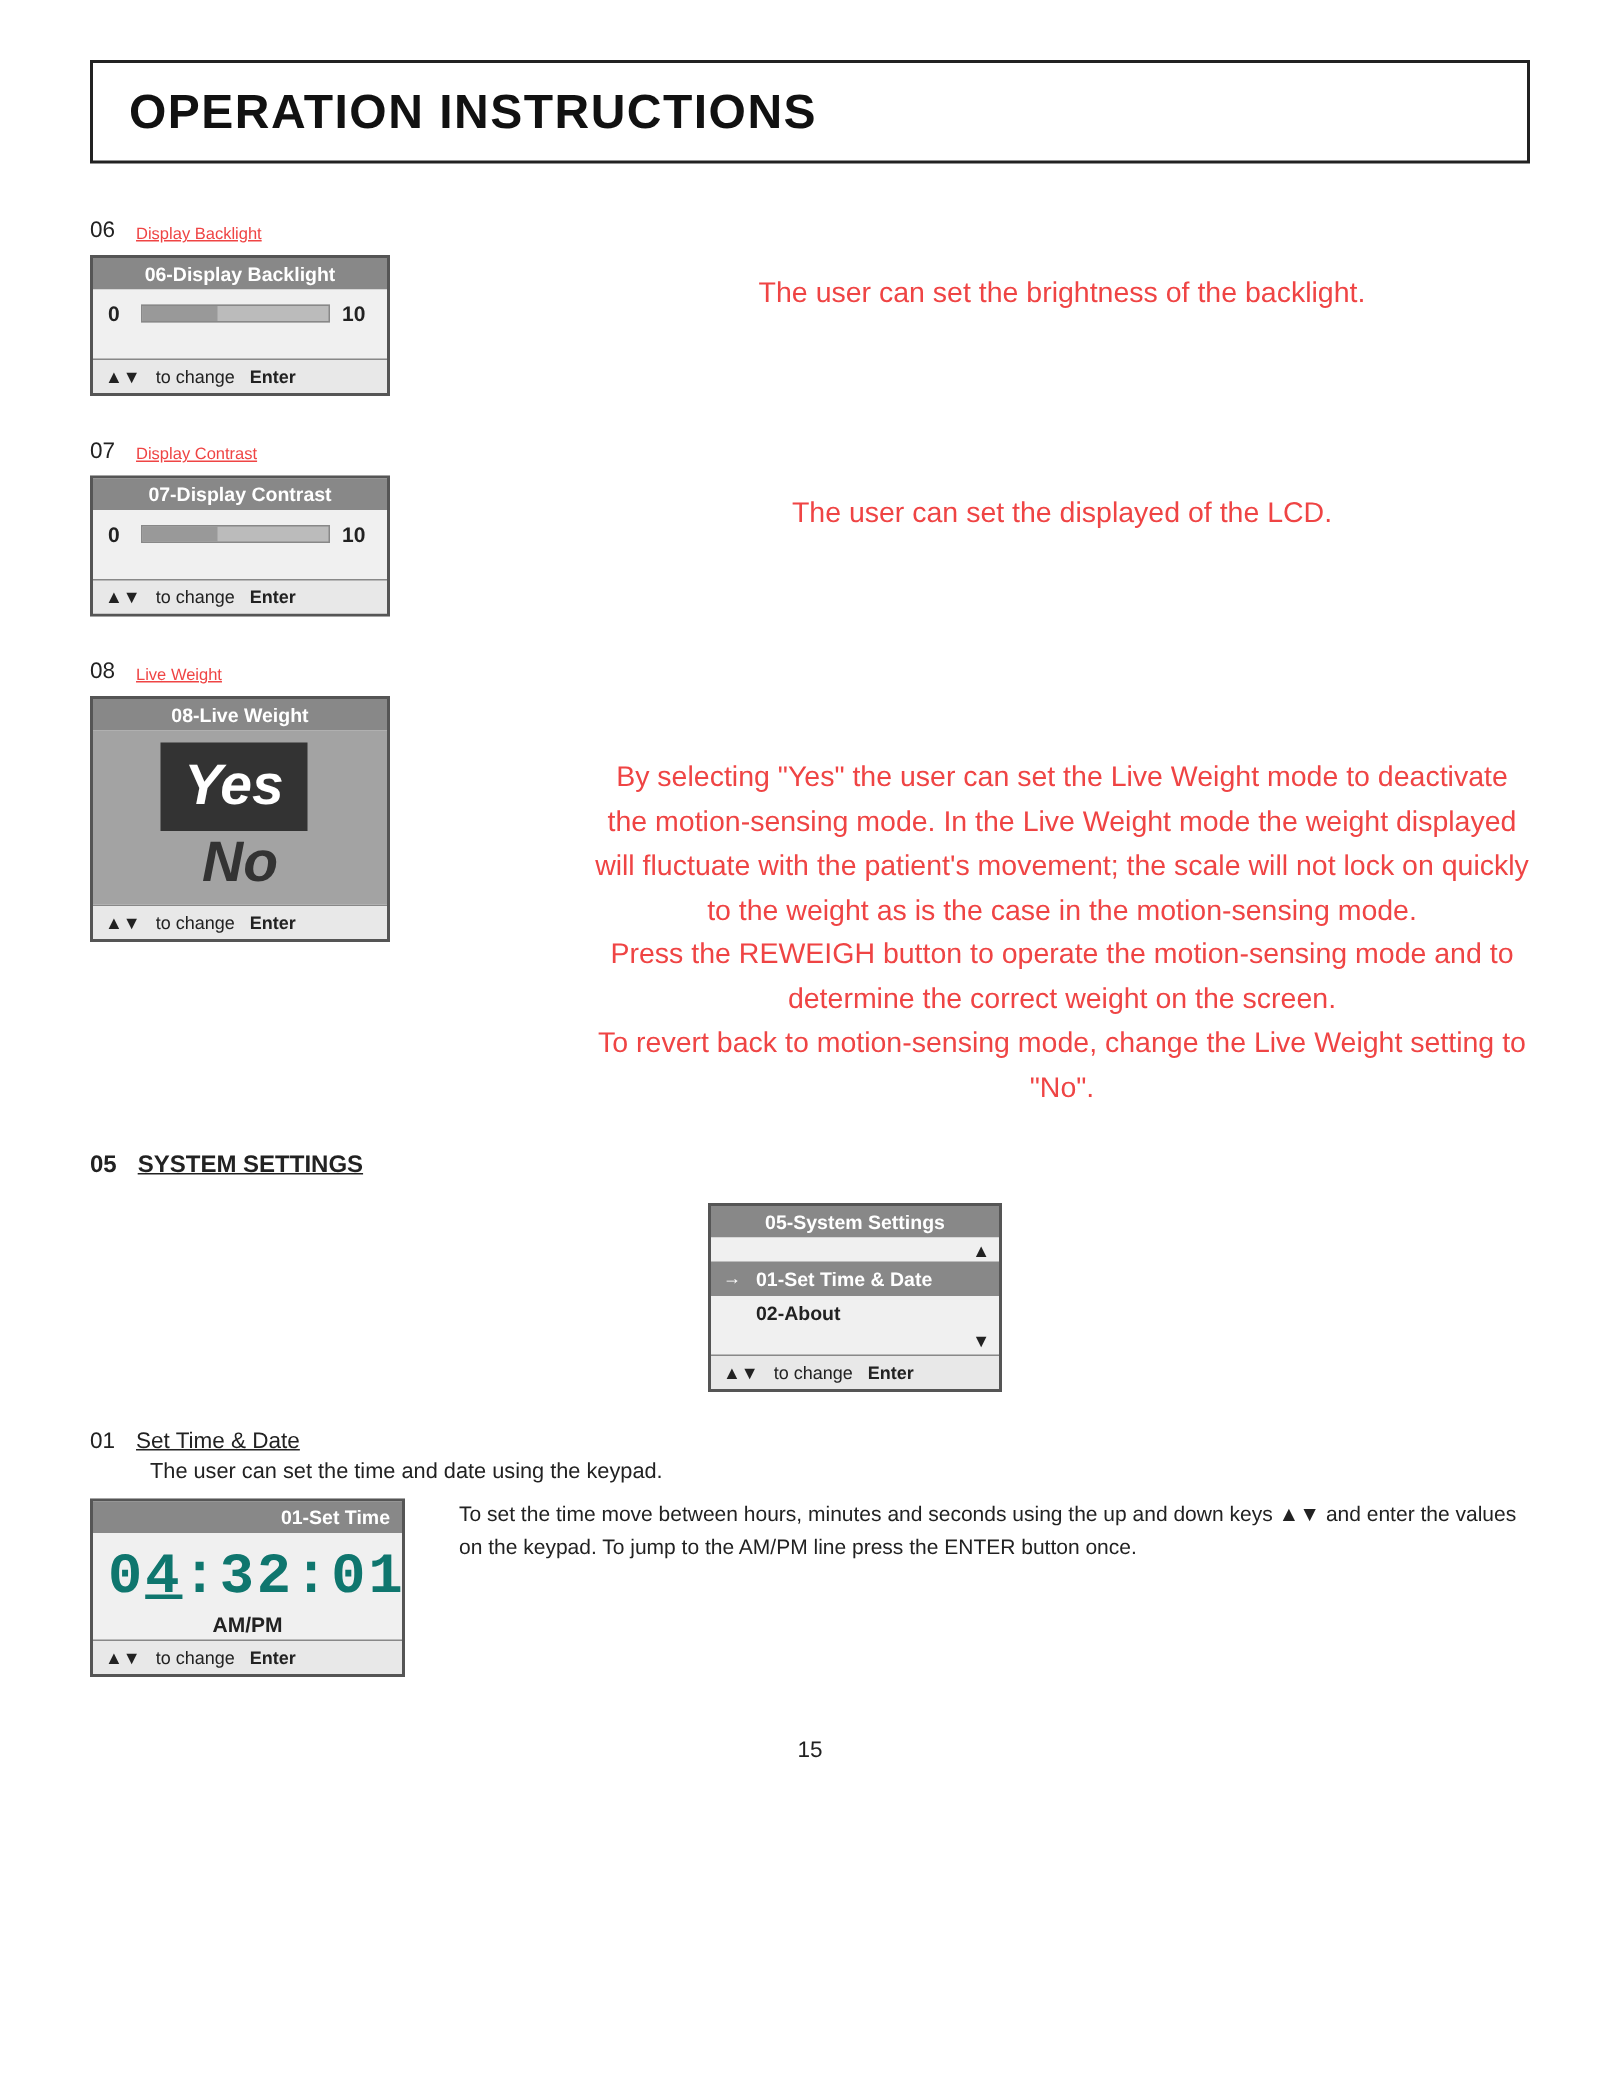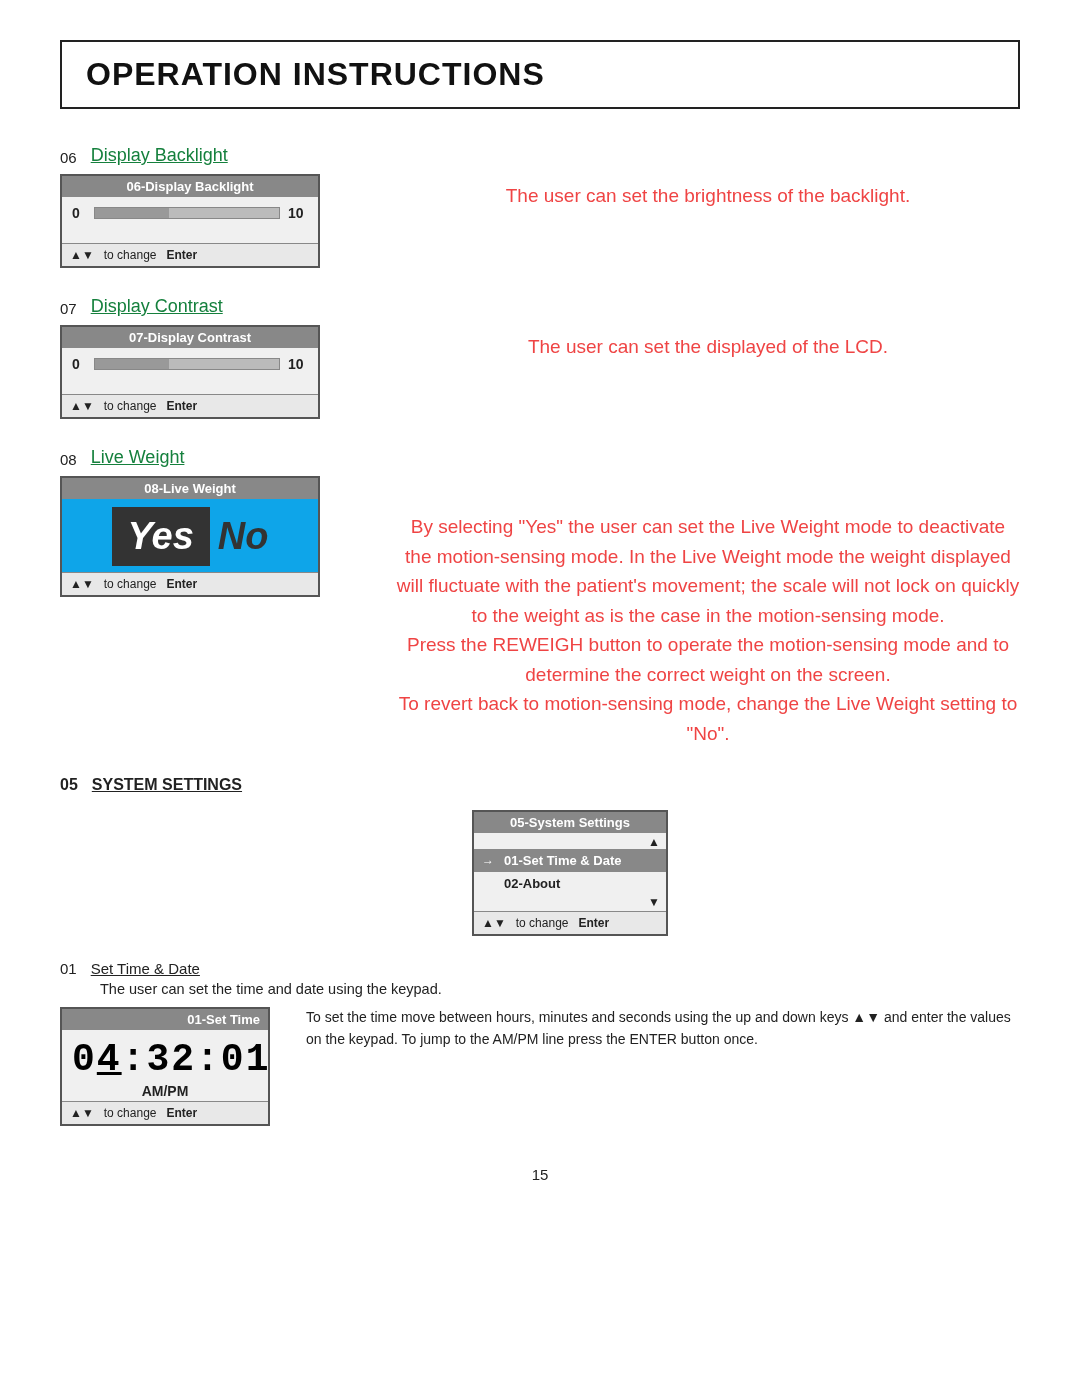--- a/index.html
+++ b/index.html
@@ -43,39 +43,39 @@
       display: flex;
       align-items: flex-end;
       margin-bottom: 8px;
     }
     .section-number {
       font-size: 15px;
       margin-right: 14px;
       color: #222;
     }
     .section-label {
-      font-size: 18px;
+      font-size: 11px;
       text-decoration: underline;
-      color: #15803d;
+      color: #ef4444;
     }
 
     .section-right {
       flex: 1;
       font-size: 19px;
       line-height: 1.55;
       padding-top: 36px;
       color: #ef4444;
       text-align: center;
     }
 
     
     .device-box {
       border: 2px solid #555;
       background: #f0f0f0;
-      width: 260px;
+      width: 200px;
       font-size: 13px;
     }
     .device-title-bar {
       background: #888;
       color: #fff;
       font-weight: bold;
       font-size: 13px;
       padding: 3px 8px;
       text-align: center;
     }
@@ -127,25 +127,26 @@
       font-size: 12px;
     }
     .device-enter {
       font-size: 12px;
       font-weight: bold;
     }
 
     
     .liveweight-body {
       padding: 8px 10px 6px 10px;
-      background: #0ea5e9;
+      background: #a3a3a3;
       display: flex;
       align-items: center;
       justify-content: center;
       gap: 0;
+      flex-direction: column;
     }
     .yes-box {
       background: #333;
       color: #fff;
       font-size: 38px;
       font-weight: 900;
       padding: 8px 16px;
       margin-right: 8px;
       font-style: italic;
     }
@@ -209,21 +210,21 @@
     }
     .time-body {
       padding: 8px 10px 2px 10px;
       background: #f0f0f0;
       text-align: center;
     }
     .time-display {
       font-size: 38px;
       font-weight: 900;
       letter-spacing: 2px;
-      color: #000000;
+      color: #0f766e;
       font-family: 'Courier New', monospace;
     }
     .time-cursor {
       text-decoration: underline;
     }
     .time-ampm {
       font-size: 14px;
       font-weight: bold;
       text-align: center;
       margin-top: 2px;

